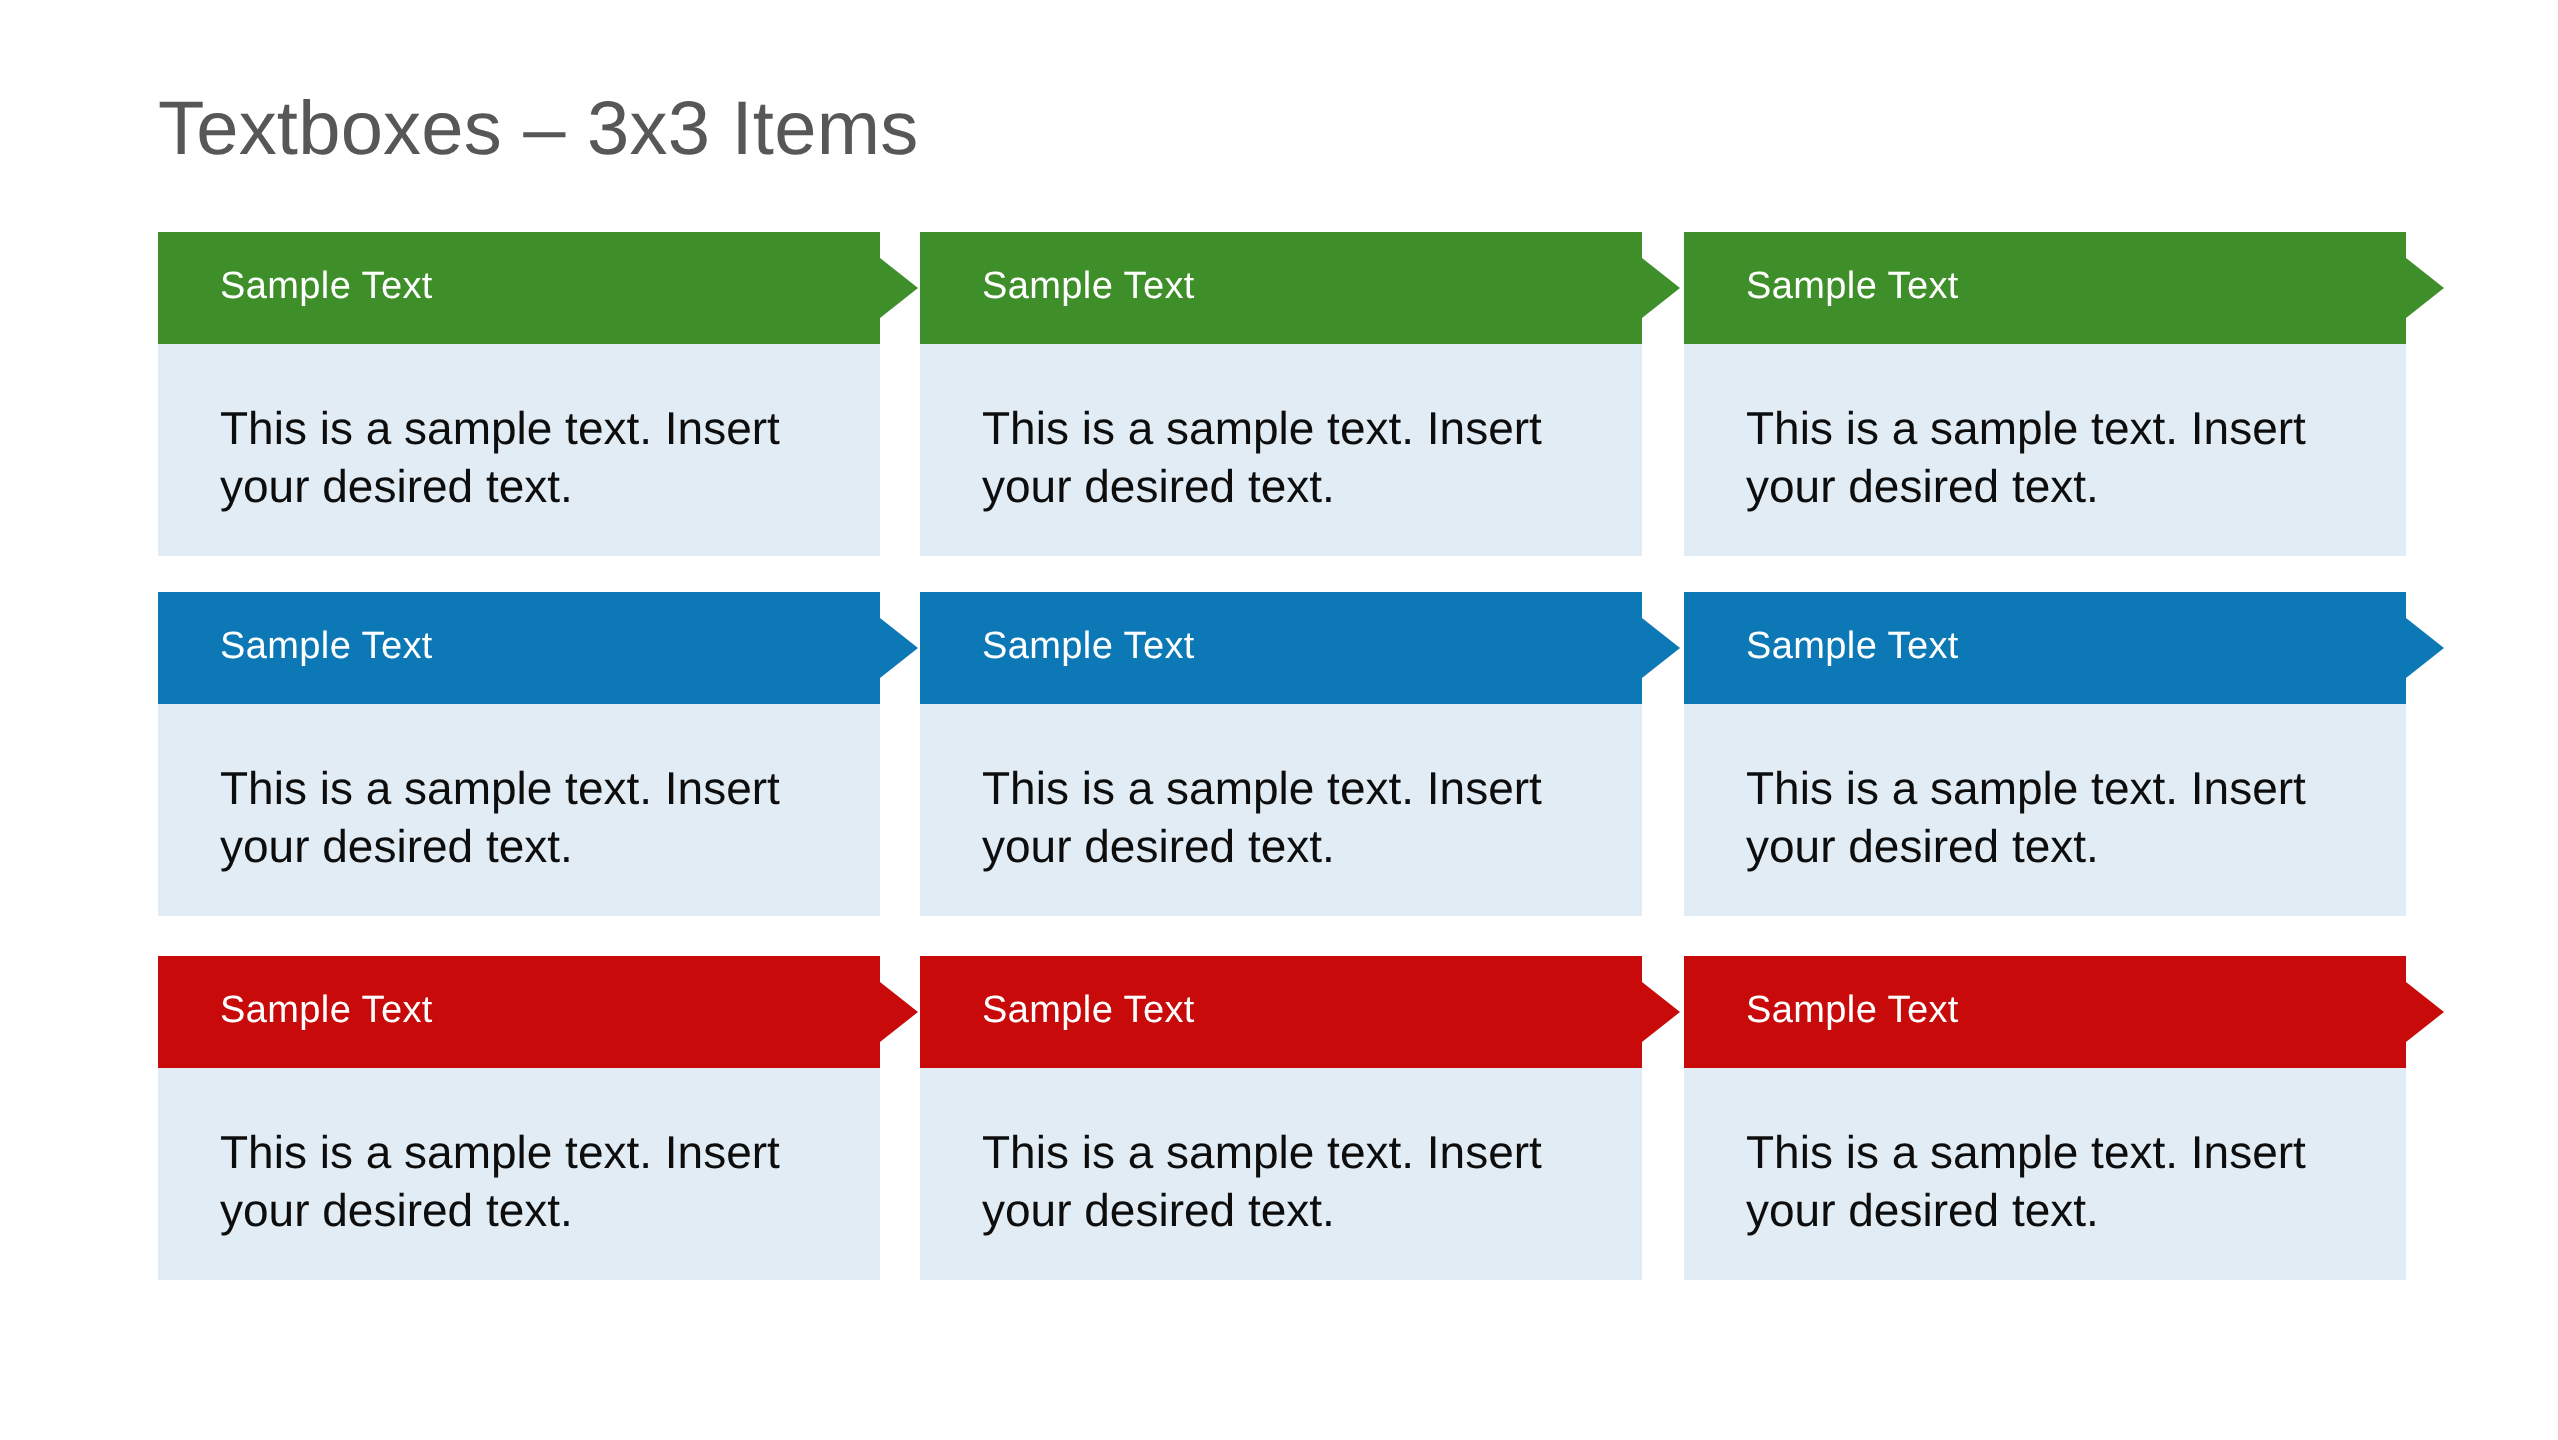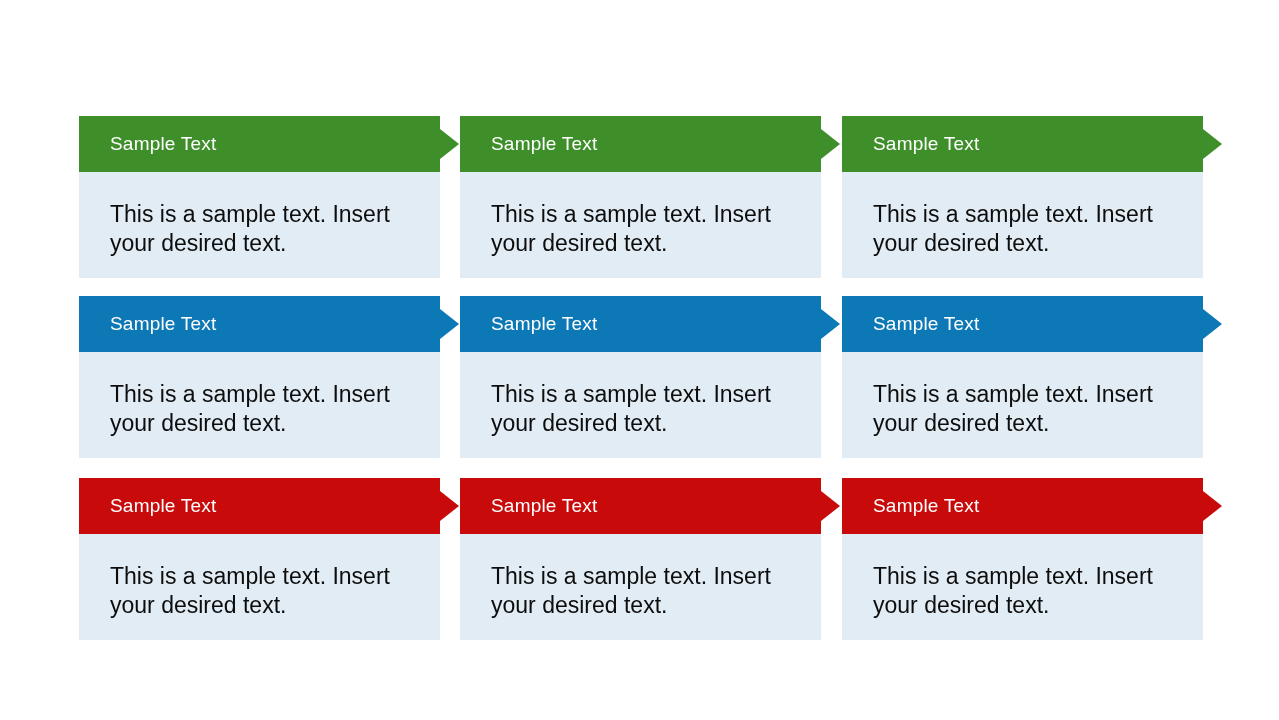--- a/index.html
+++ b/index.html
@@ -105,20 +105,21 @@
     font-size: 23px;
     line-height: 29px;
     color: #0d0d0d;
   }
 </style>
 </head>
 <body style="background: rgb(255, 255, 255);">
 
 <div id="slide" style="background: rgb(255, 255, 255);">
 
+  <div id="slide-title" style="color: rgb(87, 87, 87);">Textboxes – 3x3 Items</div>
 
   <div id="card-grid">
       <div class="card row-0 col-0">
         <div class="card-header" style="background: rgb(62, 142, 41);">
           <div class="card-header-label">Sample Text</div>
         </div>
         <div class="card-arrow" style="border-left-color: rgb(62, 142, 41);"></div>
         <div class="card-body">
           <div class="card-body-text">This is a sample text. Insert your desired text.</div>
         </div>

